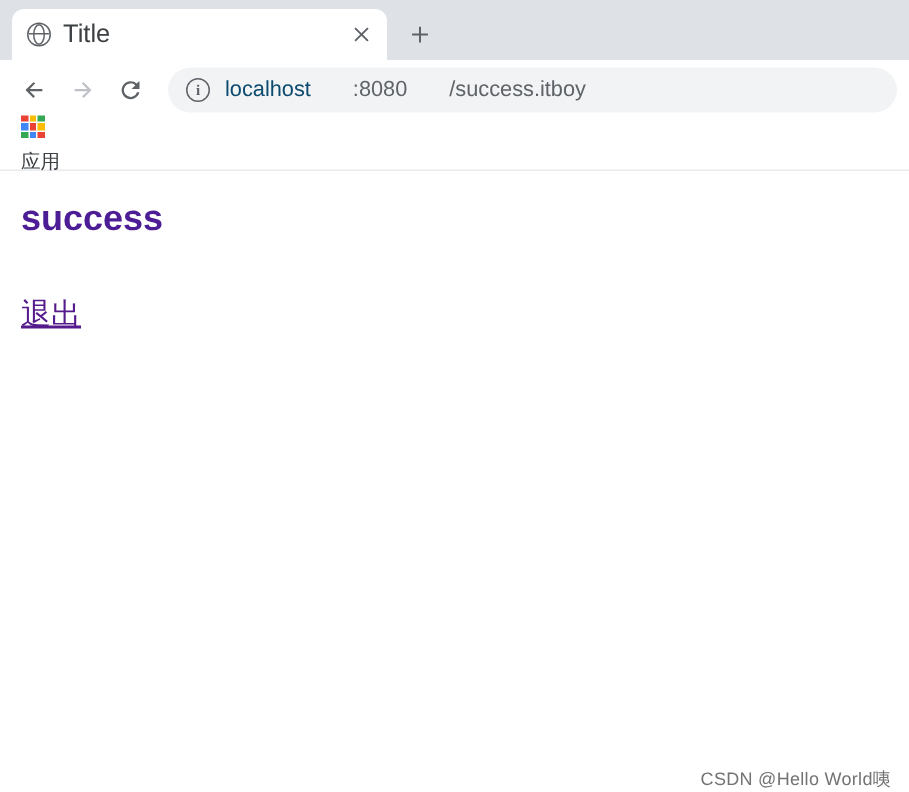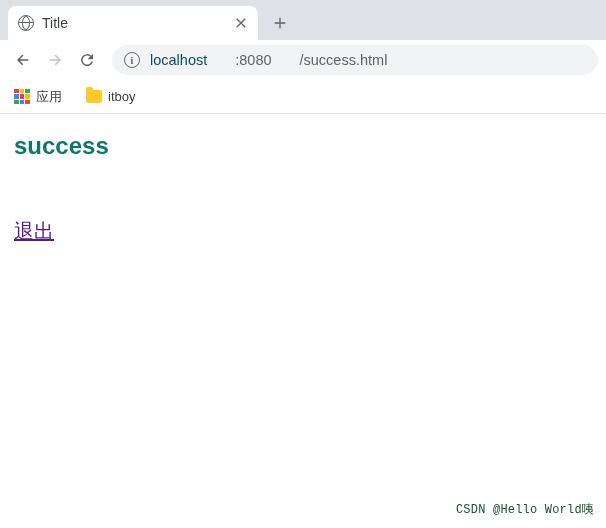--- a/index.html
+++ b/index.html
@@ -19,21 +19,21 @@
       padding-left: 8px;
     }
     .tab {
       display: flex;
       align-items: center;
       background: #fff;
       height: 34px;
       width: 250px;
       border-radius: 8px 8px 0 0;
       padding: 0 10px;
-      font-size: 14px;
+      font-size: 17px;
       color: #3c4043;
       gap: 8px;
       position: relative;
     }
     .tab-favicon {
       width: 16px;
       height: 16px;
       border-radius: 50%;
       border: 1.5px solid #5f6368;
       position: relative;
@@ -126,23 +126,24 @@
       align-items: center;
       height: 34px;
       background: #fff;
       padding: 0 10px;
       gap: 16px;
       font-size: 13px;
       color: #3c4043;
       border-bottom: 1px solid #e8eaed;
     }
     .bm-item {
-      display: flex; align-items: center; gap: 6px;
+      display: flex; gap: 6px;
       cursor: pointer;
       padding: 4px 4px;
+      flex-direction: column;
     }
     .apps-icon {
       width: 16px; height: 16px;
       display: grid;
       grid-template-columns: repeat(3, 1fr);
       grid-template-rows: repeat(3, 1fr);
       gap: 1px;
     }
     .apps-icon span { width: 100%; height: 100%; }
     .apps-icon span:nth-child(1){background:#ea4335;}
@@ -167,38 +168,37 @@
       width:7px; height:4px;
       background:#ffca28;
       border-radius:2px 2px 0 0;
     }
     .content {
       padding: 18px 14px;
     }
     .heading {
       font-size: 24px;
       font-weight: 700;
-      color: #0f766e;
-      margin-bottom: 58px;
+      color: #4c1d95;
+      margin-bottom: 36px;
     }
     .logout-link {
       color: #551a8b;
       text-decoration: underline;
       font-size: 20px;
       cursor: pointer;
     }
     .watermark {
       position: absolute;
-      bottom: 10px;
+      bottom: 0;
       right: 12px;
       font-size: 12px;
-      color: #14532d;
+      color: #737373;
       letter-spacing: 0.2px;
       pointer-events: none;
-      font-family: Liberation Mono, monospace;
     }
   </style>
 </head>
 <body>
 
 <div class="tab-bar">
   <div class="tab">
     <div class="tab-favicon"></div>
     <span class="tab-title">Title</span>
     <div class="tab-close">
@@ -226,44 +226,40 @@
       </svg>
   </div>
   <div class="nav-btn">
     <svg viewBox="0 0 24 24">
         <path d="M17.6 6.3A8 8 0 1 0 19.9 14h-2.1a6 6 0 1 1-1.5-6.2L13 11h7V4l-2.4 2.3z" fill="#5f6368"></path>
       </svg>
   </div>
   <div class="addr-bar">
     <div class="site-info"></div>
     <div>
-      <span class="url-host">localhost</span><span class="url-path">:8080</span><span class="url-path">/success.html</span>
+      <span class="url-host">localhost</span><span class="url-path">:8080</span><span class="url-path">/success.itboy</span>
     </div>
   </div>
 </div>
 
 <div class="bookmark-bar">
   <div class="bm-item">
     <div class="apps-icon">
       <span></span>
         <span></span>
         <span></span>
         <span></span>
         <span></span>
         <span></span>
         <span></span>
         <span></span>
         <span></span>
     </div>
     <span>应用</span>
   </div>
-  <div class="bm-item">
-    <div class="folder-icon"></div>
-    <span>itboy</span>
-  </div>
 </div>
 
 <div class="content">
   <h2 class="heading">success</h2>
   <a class="logout-link">退出</a>
 </div>
 
 <div class="watermark">CSDN @Hello World咦</div>
 
 </body></html>

